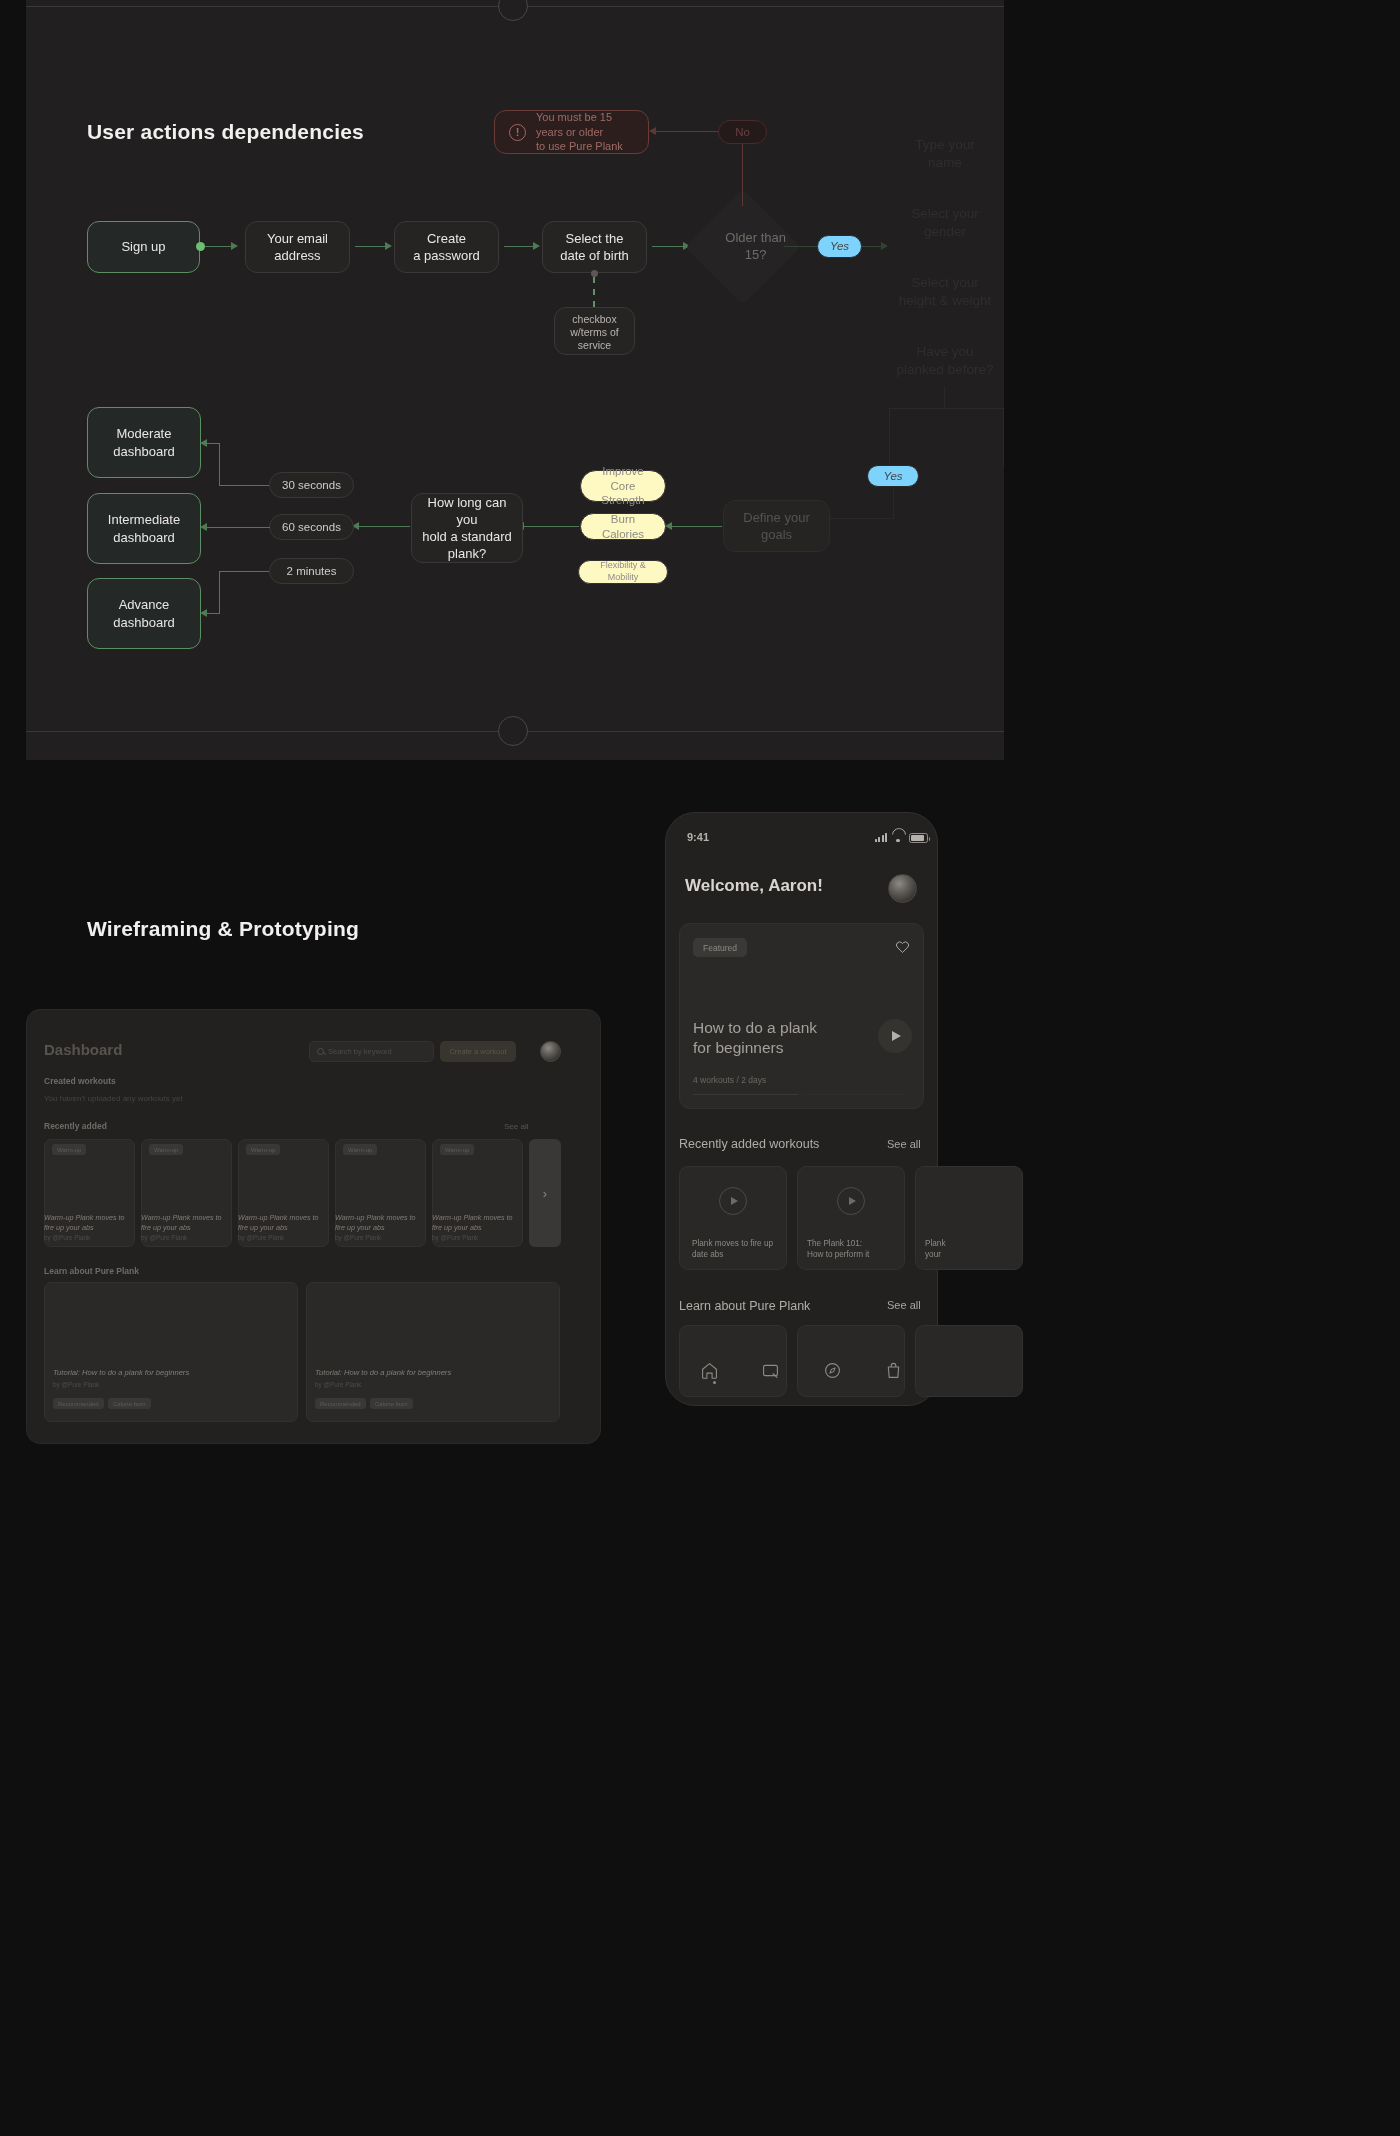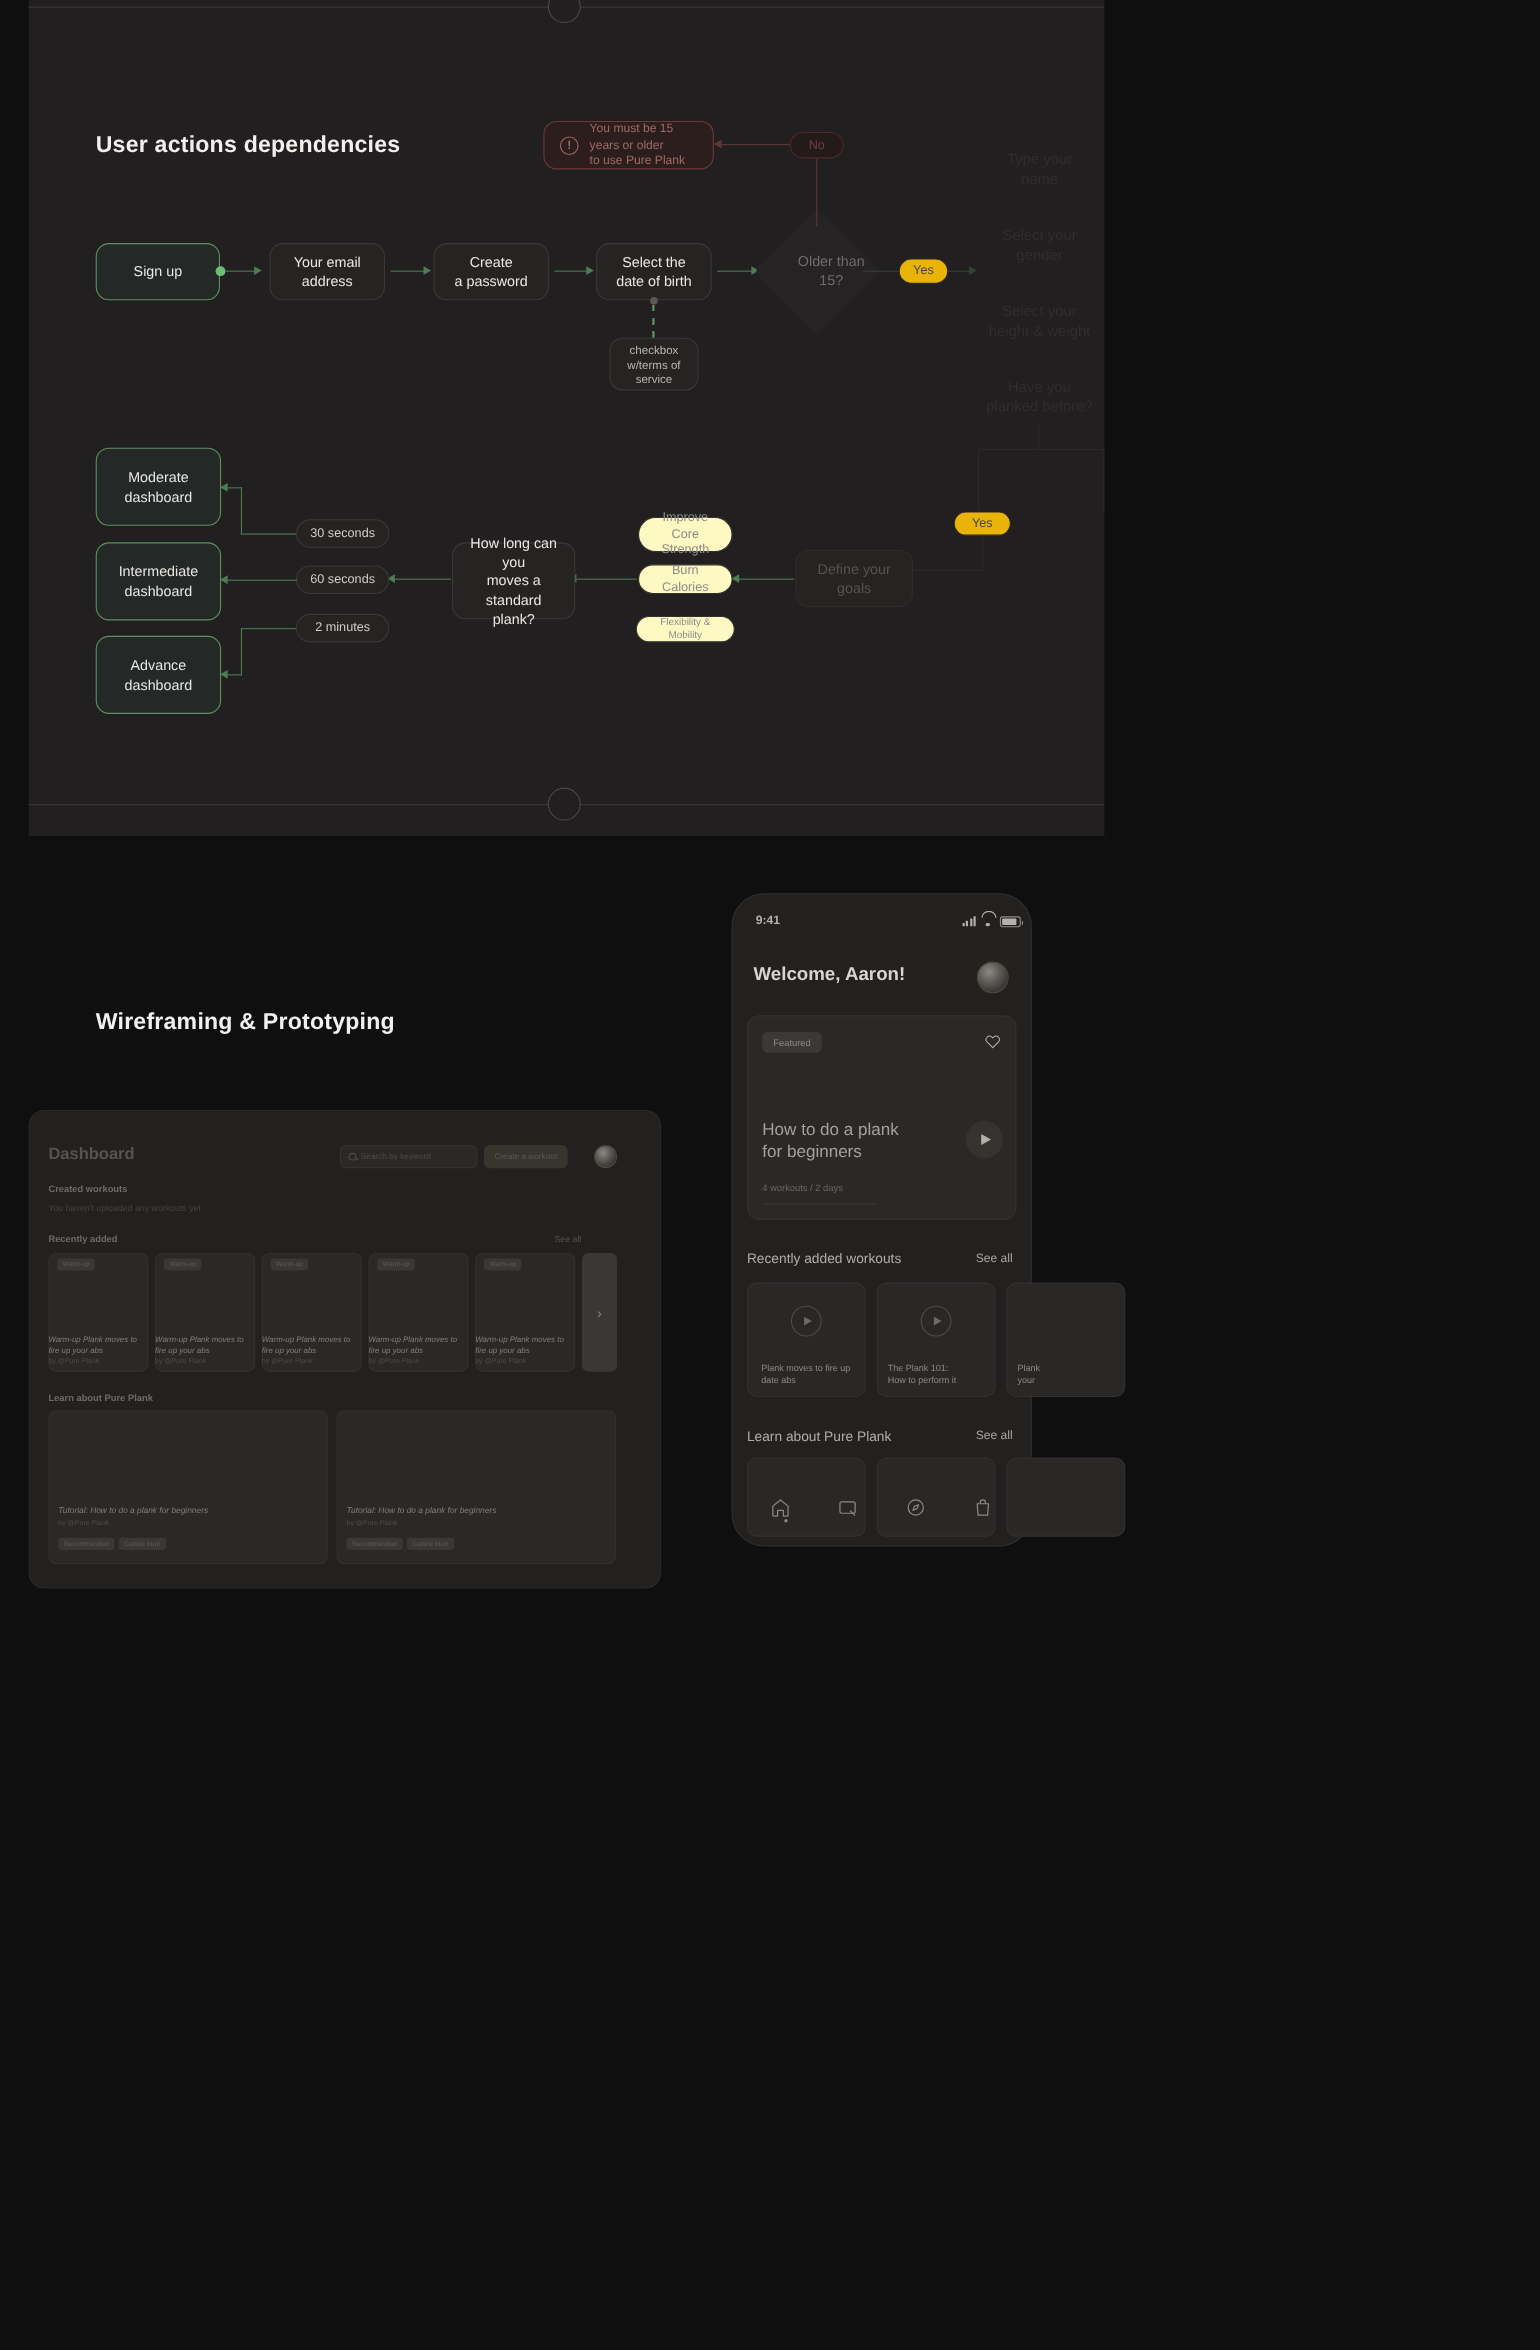--- a/index.html
+++ b/index.html
@@ -56,21 +56,21 @@
     border-radius: 22px;
     background: #262423;
     border: 1px solid #3a3837;
     color: #cfcdca;
     display:flex; align-items:center; justify-content:center;
     text-align:center;
     font-size: 11.5px; line-height: 1.3;
     padding: 4px 10px;
   }
   .pill.dim { color: #8e8b88; border-color:#343231; background:#fef9c3; }
-  .pill.ghost { color:#4a4644; border-color:#2a2827; background:#eab308; }
+  .pill.ghost { color:#4a4644; border-color:#2a2827; background:#7dd3fc;font-style:italic; }
   .pill.ghost-red { color:#6a4040; border-color:#4a2a2a; background:#241a1a; }
 
   .alert {
     position: absolute;
     border-radius: 12px;
     border: 1px solid #6b3b39;
     background: #2b1e1d;
     display: flex; align-items: center; gap: 10px;
     padding: 10px 14px;
     color: #a06a66;
@@ -360,21 +360,21 @@
   <div class="pill dim" style="left:578px; top:560px; width:90px; height:24px; font-size:9px;">
     <span>Flexibility &amp; Mobility</span>
   </div>
 
   <div class="ln h" style="left:522px; top:526px; width:57px;"></div>
   <div class="arrow-l" style="left:517px; top:522px;"></div>
 
   <div class="node" style="left:411px; top:493px; width:112px; height:70px;">
     <span>
       <span>How long can you</span><br>
-      <span>moves a standard</span><br>
+      <span>hold a standard</span><br>
       <span>plank?</span>
     </span>
   </div>
   <div class="ln h" style="left:357px; top:526px; width:53px;"></div>
   <div class="arrow-l" style="left:352px; top:522px;"></div>
 
   <div class="pill" style="left:269px; top:472px; width:85px; height:26px;">
     <span>30 seconds</span>
   </div>
   <div class="pill" style="left:269px; top:514px; width:85px; height:26px;">

